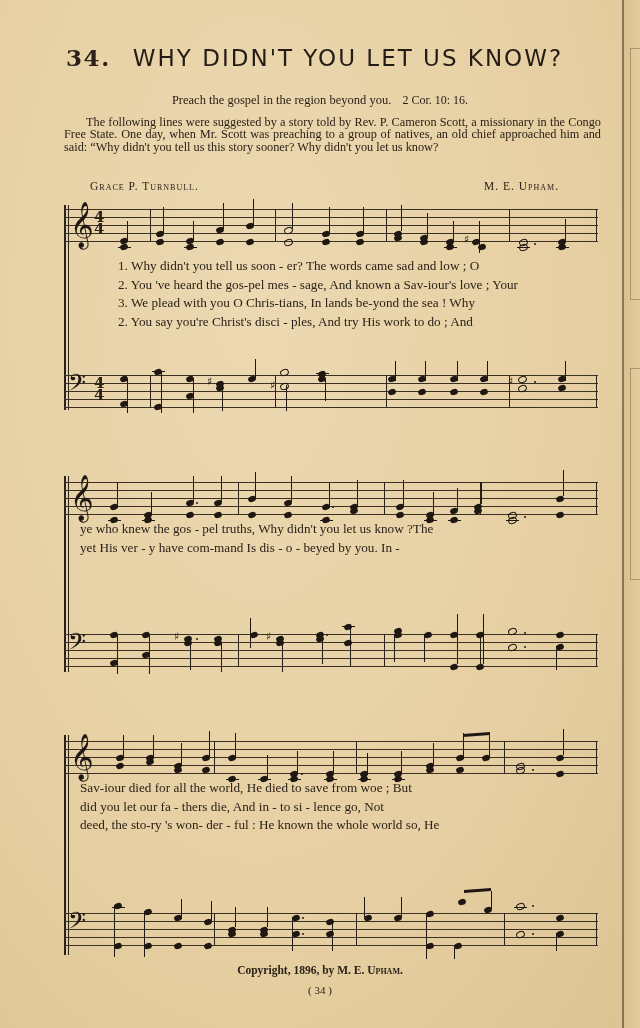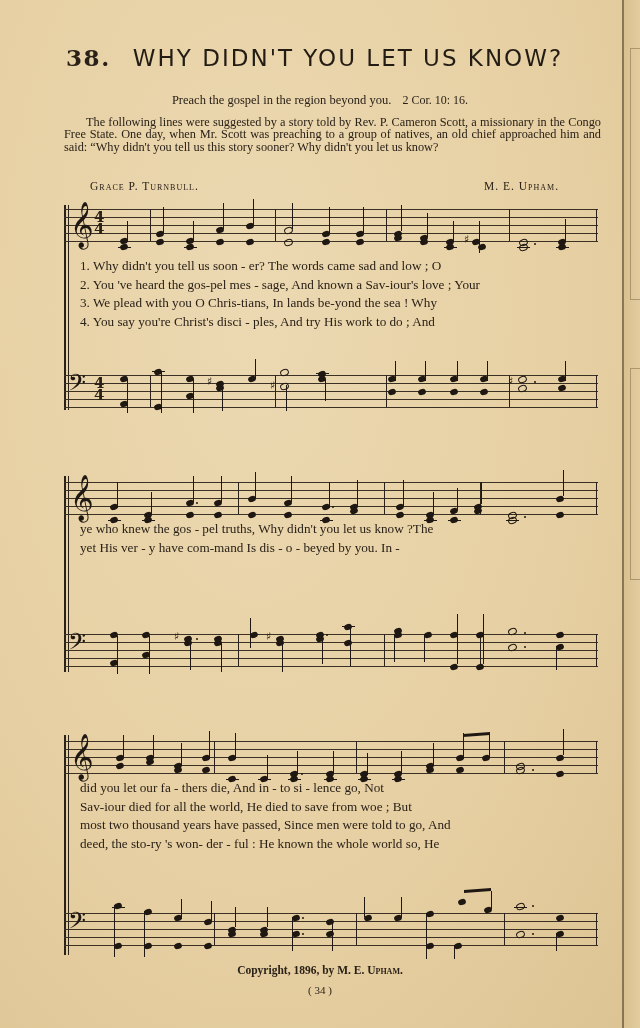--- a/index.html
+++ b/index.html
@@ -49,21 +49,21 @@
 </style>
 </head>
 <body>
 
 <div class="gutter-shadow"></div>
 <div class="gutter"></div>
 <div class="nextpage-clef" style="top:48px;height:250px;"></div>
 <div class="nextpage-clef" style="top:368px;height:210px;"></div>
 
 <div class="title">
-  <span class="num">38.</span><span class="txt">WHY DIDN'T YOU LET US KNOW?</span>
+  <span class="num">34.</span><span class="txt">WHY DIDN'T YOU LET US KNOW?</span>
 </div>
 
 <div class="scripture">
   <span>Preach the gospel in the region beyond you.</span>
   <span class="ref">2 Cor. 10: 16.</span>
 </div>
 
 <div class="intro">The following lines were suggested by a story told by Rev. P. Cameron Scott, a missionary in the Congo Free State. One day, when Mr. Scott was preaching to a group of natives, an old chief approached him and said: “Why didn't you tell us this story sooner? Why didn't you let us know?</div>
 
 <div class="credit left">Grace P. Turnbull.</div>
@@ -132,25 +132,25 @@
     <div class="note half" style="left:455px;top:30px"></div>
       <div class="note half" style="left:455px;top:35px"></div>
       <div class="ledger" style="left:453px;top:38px"></div>
       <div class="dot" style="left:470px;top:34px"></div>
     <div class="note" style="left:494px;top:30px"></div>
       <div class="note" style="left:494px;top:35px"></div>
       <div class="ledger" style="left:492px;top:38px"></div>
       <div class="stem" style="left:501px;top:10px;height:22px"></div>
   </div>
 
-  <div class="lyrics" style="top:52px;">
+  <div class="lyrics" style="top:52px;margin-left:38px;">
     <div class="lyric-line">1. Why didn't you tell  us  soon - er?  The words came sad  and   low ;    O</div>
     <div class="lyric-line">2. You 've heard the gos-pel  mes - sage, And known a Sav-iour's   love ; Your</div>
     <div class="lyric-line">3.   We plead with you  O  Chris-tians,  In lands be-yond  the   sea !  Why</div>
-    <div class="lyric-line">4.   You say you're Christ's disci  -  ples,  And try  His work  to      do ;  And</div>
+    <div class="lyric-line">2.   You say you're Christ's disci  -  ples,  And try  His work  to      do ;  And</div>
   </div>
 
   <div class="staff" style="top:170px;">
     <div class="line" style="top:0"></div>
       <div class="line" style="top:8px"></div>
       <div class="line" style="top:16px"></div>
       <div class="line" style="top:24px"></div>
       <div class="line" style="top:32px"></div>
     <div class="clef" style="left:4px;top:-6px;font-size:28px;">𝄢</div>
     <div class="timesig" style="left:30px;top:2px;">
@@ -400,23 +400,22 @@
     <div class="beam" style="left:399px;top:-8px;width:27px;"></div>
     <div class="note half" style="left:452px;top:22px"></div>
       <div class="note half" style="left:452px;top:26px"></div>
       <div class="dot" style="left:468px;top:28px"></div>
     <div class="note" style="left:492px;top:14px"></div>
       <div class="note" style="left:492px;top:30px"></div>
       <div class="stem" style="left:499px;top:-12px;height:26px"></div>
   </div>
 
   <div class="lyrics" style="top:44px;">
+    <div class="lyric-line">Sav-iour died for  all  the world, He died  to save  from  woe ; But</div>
     <div class="lyric-line">did you  let our  fa - thers die,  And in  - to  si - lence   go,  Not</div>
-    <div class="lyric-line">Sav-iour died for  all  the world, He died  to save  from  woe ; But</div>
-    <div class="lyric-line">most two thousand years have passed, Since men were told to          go,  And</div>
     <div class="lyric-line">deed, the sto-ry 's won- der - ful :  He known the whole world so,   He</div>
   </div>
 
   <div class="staff" style="top:178px;">
     <div class="line" style="top:0"></div>
       <div class="line" style="top:8px"></div>
       <div class="line" style="top:16px"></div>
       <div class="line" style="top:24px"></div>
       <div class="line" style="top:32px"></div>
     <div class="clef" style="left:4px;top:-6px;font-size:28px;">𝄢</div>

